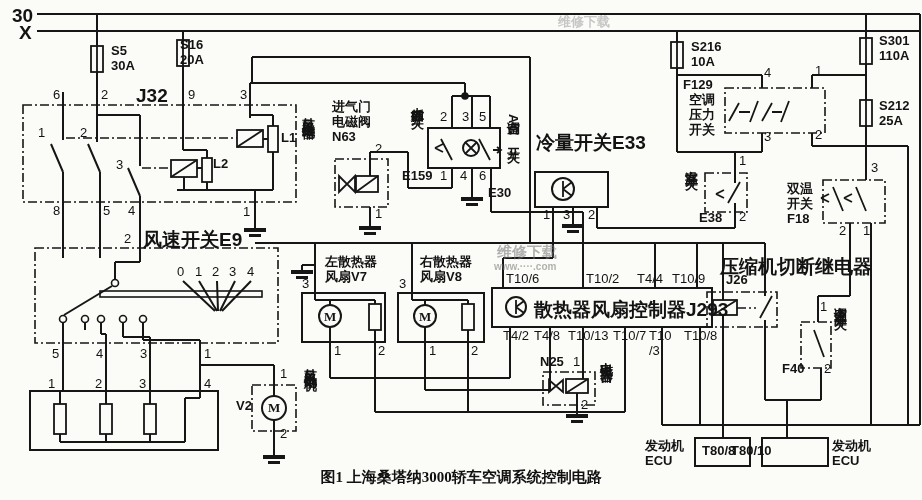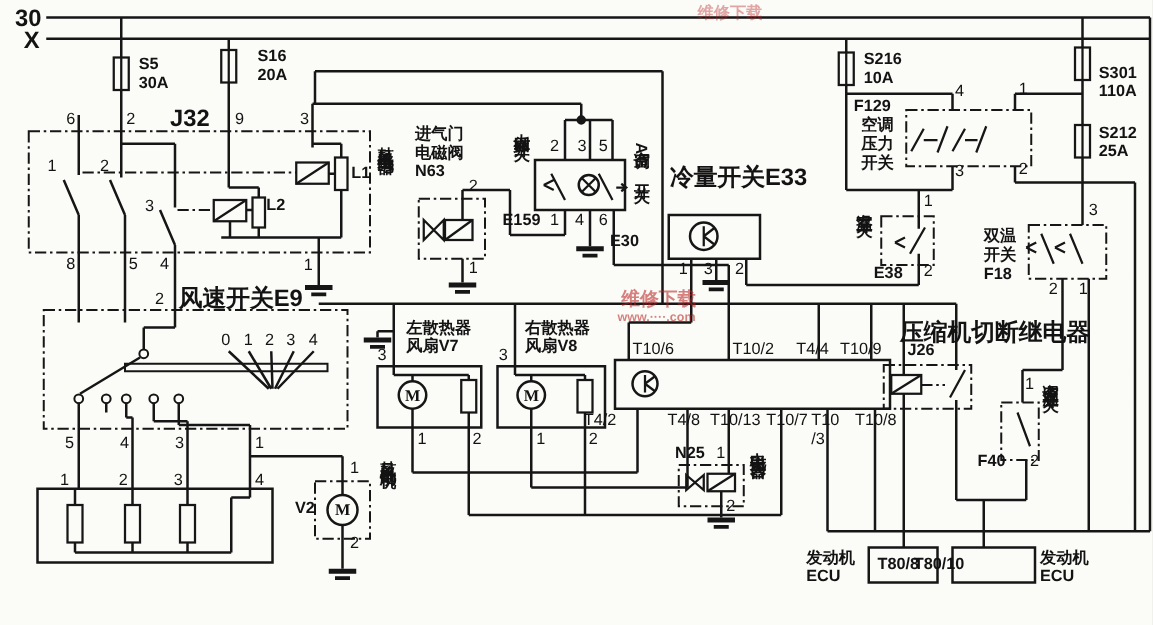--- a/index.html
+++ b/index.html
@@ -5,21 +5,21 @@
   html,body{margin:0;padding:0;background:#e8e8e6;}
   #stage{position:relative;width:922px;height:500px;background:#fbfbf8;overflow:hidden;
          font-family:"Liberation Sans",sans-serif;}
   #wires{position:absolute;left:0;top:0;}
   .lbl{position:absolute;font:600 13px/1.15 "Liberation Sans",sans-serif;color:#131313;white-space:pre;}
   .num{font-weight:500;}
   .big{font-size:19px;}
   .v{writing-mode:vertical-rl;letter-spacing:2px;}
   .cap{position:absolute;left:0;top:468px;width:922px;text-align:center;
        font:700 15px "Liberation Serif",serif;color:#111;}
-  .wm{color:#b91c1c;opacity:.55;font-weight:700;}
+  .wm{color:#737373;opacity:.55;font-weight:700;margin-top:12px;}
   .mot{font:700 13px "Liberation Serif",serif;}
 </style>
 </head>
 <body>
 
 <div id="stage">
 
 <svg id="wires" width="922" height="500" viewBox="0 0 922 500">
 
   <g stroke="#161616" stroke-width="2" fill="none">
@@ -183,25 +183,25 @@
           <rect x="268" y="461" width="12" height="3"></rect>
     </g>
   </g>
 </svg>
 
 <div class="lbl big" style="left:12px;top:5px">30</div>
 <div class="lbl big" style="left:19px;top:22px">X</div>
 
 <div class="lbl" style="left:111px;top:44px">S5
 30A</div>
-<div class="lbl" style="left:206px;top:38px">S16
+<div class="lbl" style="left:180px;top:38px">S16
 20A</div>
 <div class="lbl" style="left:691px;top:40px">S216
 10A</div>
-<div class="lbl" style="left:879px;top:51px">S301
+<div class="lbl" style="left:879px;top:34px">S301
 110A</div>
 <div class="lbl" style="left:879px;top:99px">S212
 25A</div>
 
 <div class="lbl big" style="left:136px;top:85px">J32</div>
 <div class="lbl num" style="left:53px;top:88px">6</div>
 <div class="lbl num" style="left:101px;top:88px">2</div>
 <div class="lbl num" style="left:188px;top:88px">9</div>
 <div class="lbl num" style="left:240px;top:88px">3</div>
 <div class="lbl num" style="left:53px;top:204px">8</div>
@@ -266,25 +266,26 @@
 <div class="lbl num" style="left:334px;top:344px">1</div>
 <div class="lbl num" style="left:378px;top:344px">2</div>
 <div class="lbl mot" style="left:324px;top:309px">M</div>
 <div class="lbl" style="left:420px;top:255px">右散热器
 风扇V8</div>
 <div class="lbl num" style="left:399px;top:277px">3</div>
 <div class="lbl num" style="left:429px;top:344px">1</div>
 <div class="lbl num" style="left:471px;top:344px">2</div>
 <div class="lbl mot" style="left:419px;top:309px">M</div>
 
+<div class="lbl big" style="left:534px;top:299px">散热器风扇控制器J293</div>
 <div class="lbl num" style="left:506px;top:272px">T10/6</div>
 <div class="lbl num" style="left:586px;top:272px">T10/2</div>
 <div class="lbl num" style="left:637px;top:272px">T4/4</div>
 <div class="lbl num" style="left:672px;top:272px">T10/9</div>
-<div class="lbl num" style="left:467px;top:329px">T4/2</div>
+<div class="lbl num" style="left:503px;top:329px">T4/2</div>
 <div class="lbl num" style="left:534px;top:329px">T4/8</div>
 <div class="lbl num" style="left:568px;top:329px">T10/13</div>
 <div class="lbl num" style="left:613px;top:329px">T10/7</div>
 <div class="lbl num" style="left:649px;top:329px">T10
 /3</div>
 <div class="lbl num" style="left:684px;top:329px">T10/8</div>
 
 <div class="lbl" style="left:540px;top:355px">N25</div>
 <div class="lbl num" style="left:573px;top:355px">1</div>
 <div class="lbl num" style="left:581px;top:398px">2</div>
@@ -323,14 +324,15 @@
 ECU</div>
 <div class="lbl" style="left:702px;top:444px">T80/8</div>
 <div class="lbl" style="left:731px;top:444px">T80/10</div>
 <div class="lbl" style="left:832px;top:439px">发动机
 ECU</div>
 
 <div class="lbl wm" style="left:497px;top:231px;font-size:15px">维修下载</div>
 <div class="lbl wm" style="left:494px;top:249px;font-size:10px">www.····.com</div>
 <div class="lbl wm" style="left:558px;top:3px;font-size:13px;opacity:.38">维修下载</div>
 
+<div class="cap">图1  上海桑塔纳3000轿车空调系统控制电路</div>
 
 </div>
 
 </body></html>

